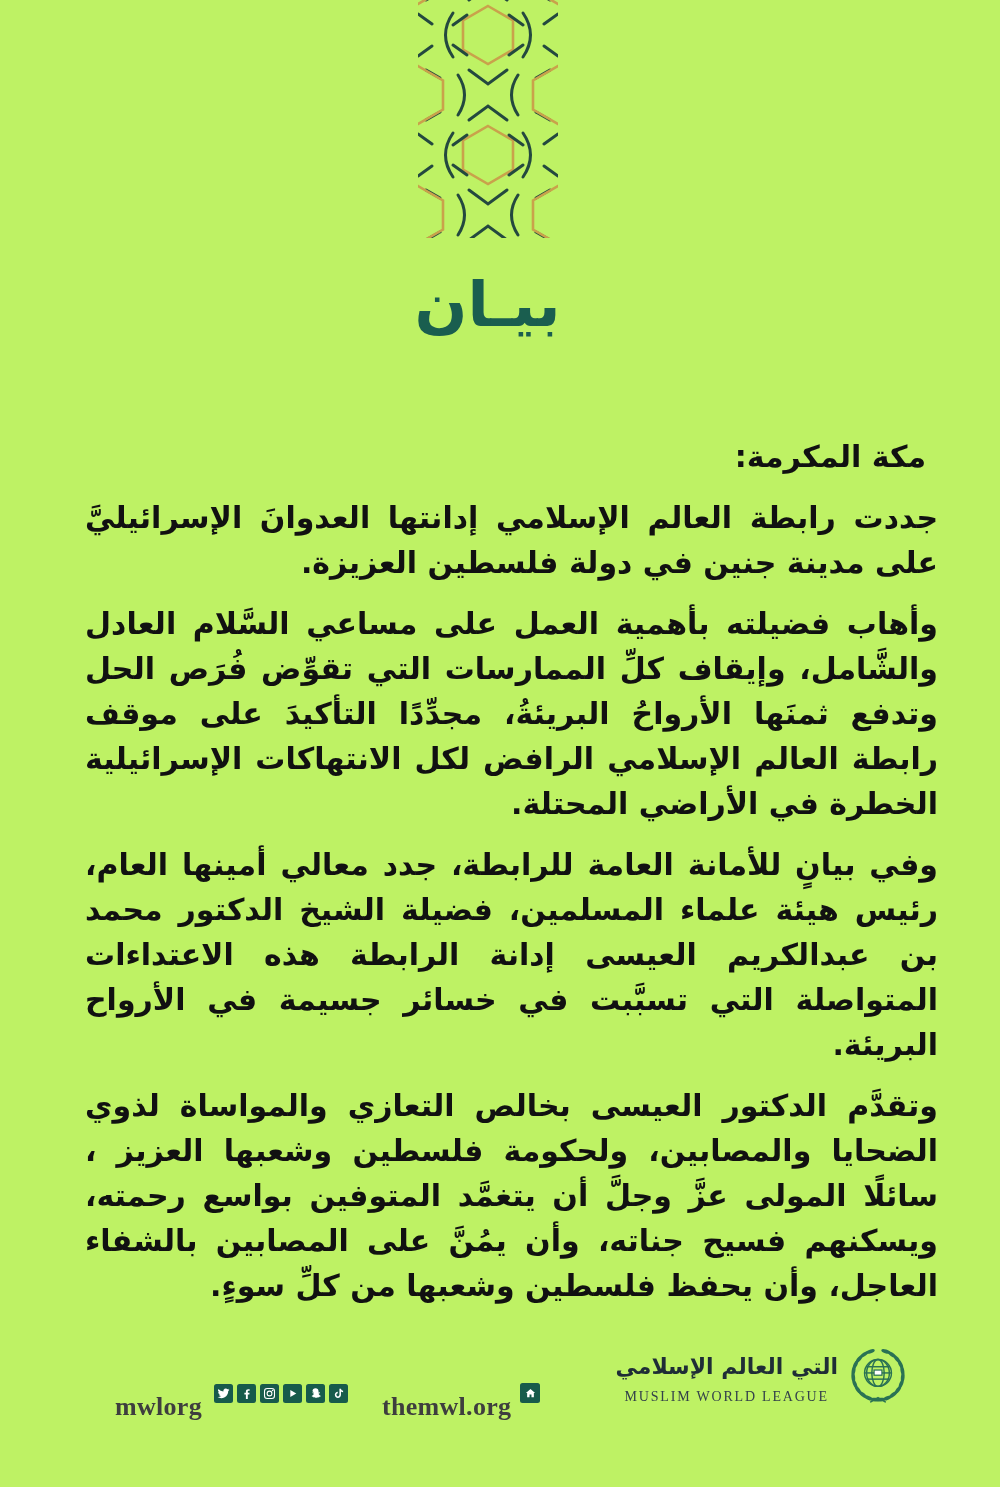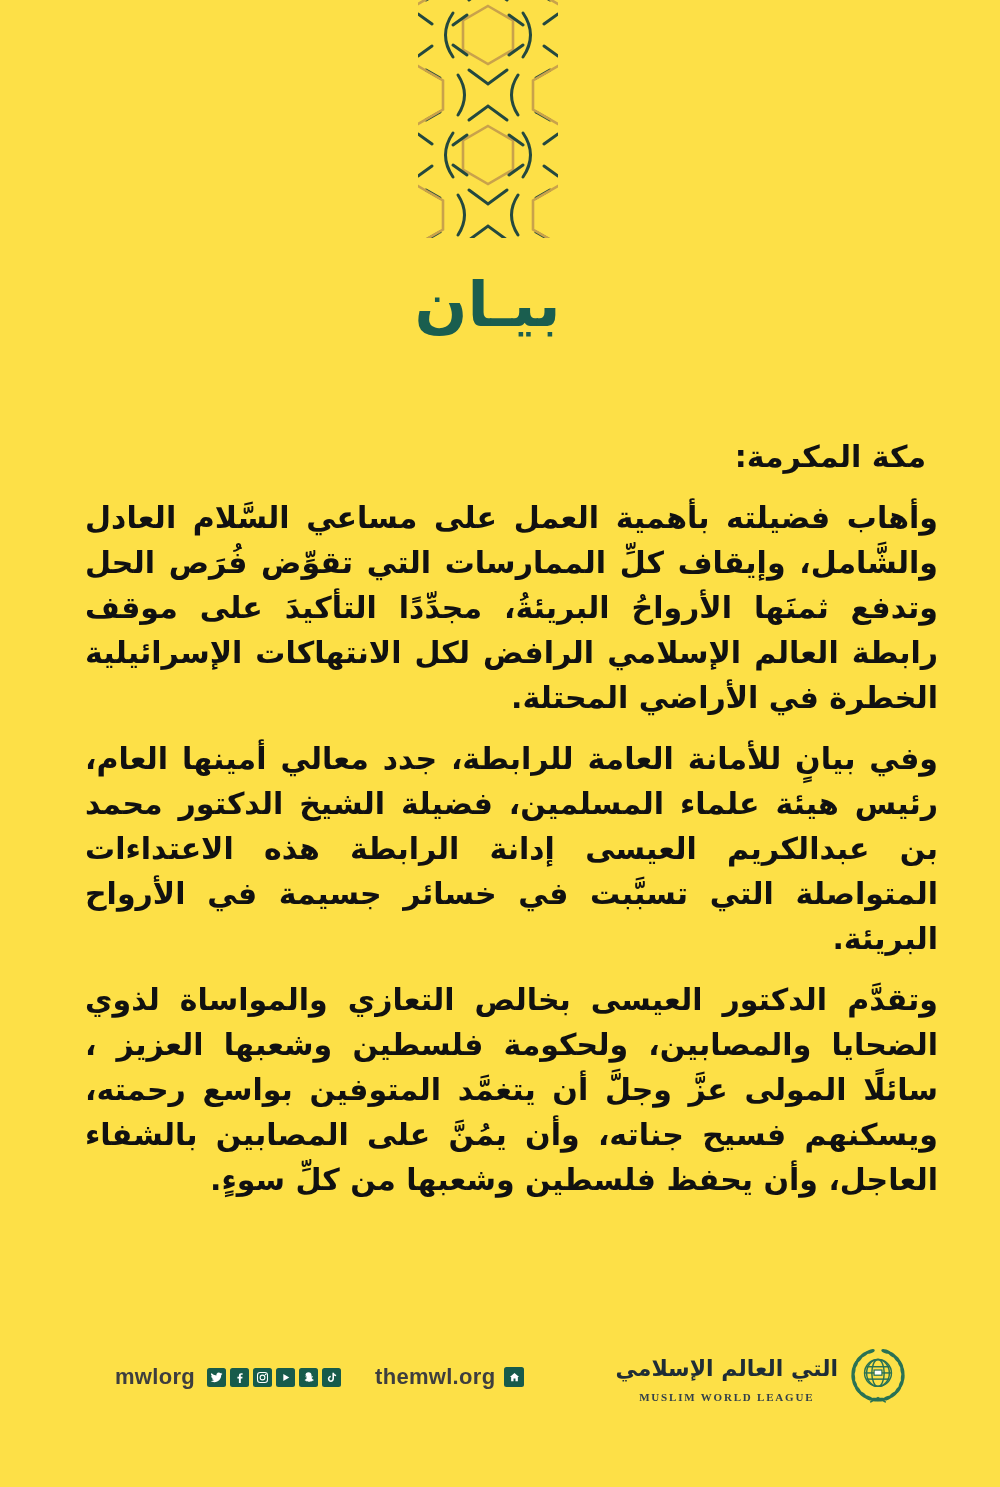--- a/index.html
+++ b/index.html
@@ -1,47 +1,47 @@
 <!DOCTYPE html>
 <html><head>
 <meta charset="utf-8">
 <style>
   html,body{margin:0;padding:0;background:#ffffff;}
   body{font-family:"DejaVu Sans",sans-serif;}
-  .page{position:relative;width:1000px;height:1487px;background:#fde047;overflow:hidden;margin:0 auto;}
+  .page{position:relative;width:1000px;height:1487px;background:#bef264;overflow:hidden;margin:0 auto;}
 
   
   .pattern{position:absolute;left:418px;top:0;}
   .pattern .g{fill:none;stroke:#C9A24B;stroke-width:2.6;}
   .pattern .t{fill:none;stroke:#24493F;stroke-width:3;stroke-linecap:round;}
 
   
   .title{position:absolute;left:0;top:268px;width:975px;text-align:center;
          font-size:62px;font-weight:bold;color:#1A5E4F;direction:rtl;}
 
   
   .content{position:absolute;right:62px;left:85px;top:422px;direction:rtl;
            text-align:justify;color:#111111;font-weight:bold;font-size:30px;line-height:45px;}
   .content .loc{margin:12px;}
   .content p{margin:0 0 0 0;}
   .content p + p{margin-top:16px;}
 
   
   .footer-left{position:absolute;left:115px;top:1364px;display:flex;align-items:center;}
-  .handle,.site{font-size:22px;font-weight:bold;color:#3e3e3e;font-family:Liberation Sans, sans-serif;letter-spacing:.3px;}
+  .handle,.site{font-size:26px;font-weight:bold;color:#3e3e3e;font-family:Liberation Serif, serif;letter-spacing:.3px;margin-top:28px;}
   .icons{display:flex;gap:4px;margin-left:12px;}
   .sq{width:19px;height:19px;border-radius:2.5px;background:#175B4B;display:flex;align-items:center;justify-content:center;}
   .sq svg{display:block;}
   .site{margin-left:34px;}
   .homebox{margin-left:9px;width:20px;height:20px;border-radius:2.5px;background:#175B4B;display:flex;align-items:center;justify-content:center;}
 
   .footer-right{position:absolute;right:92px;top:1344px;display:flex;align-items:center;gap:10px;}
   .logo-text{display:flex;flex-direction:column;align-items:center;}
   .logo-ar{font-size:22px;font-weight:bold;color:#1f2d36;direction:rtl;line-height:44px;}
-  .logo-en{font-family:"Liberation Serif",serif;font-size:11px;font-weight:bold;
+  .logo-en{font-family:"Liberation Serif",serif;font-size:14px;font-weight:normal;
            letter-spacing:1.8px;color:#33404a;white-space:nowrap;}
   .emblem{width:60px;height:62px;}
 </style>
 </head>
 <body>
 
 <div class="page">
 
   <svg class="pattern" width="140" height="238" viewBox="0 0 140 238">
     <defs>
@@ -82,20 +82,21 @@
     <use href="#hexd" transform="translate(70,155)"></use>
     <use href="#conn" transform="translate(70,215)"></use>
     <use href="#hexside" transform="translate(0,215)"></use>
     <use href="#hexside" transform="translate(140,215)"></use>
   </svg>
 
   <div class="title">بيـان</div>
 
   <div class="content" lang="ar" dir="rtl">
     <p class="loc">مكة المكرمة:</p>
+    <p>جددت رابطة العالم الإسلامي إدانتها العدوانَ الإسرائيليَّ على مدينة جنين في دولة فلسطين العزيزة.</p>
     <p>وأهاب فضيلته بأهمية العمل على مساعي السَّلام العادل والشَّامل، وإيقاف كلِّ الممارسات التي تقوِّض فُرَص الحل وتدفع ثمنَها الأرواحُ البريئةُ، مجدِّدًا التأكيدَ على موقف رابطة العالم الإسلامي الرافض لكل الانتهاكات الإسرائيلية الخطرة في الأراضي المحتلة.</p>
     <p>وفي بيانٍ للأمانة العامة للرابطة، جدد معالي أمينها العام، رئيس هيئة علماء المسلمين، فضيلة الشيخ الدكتور محمد بن عبدالكريم العيسى إدانة الرابطة هذه الاعتداءات المتواصلة التي تسبَّبت في خسائر جسيمة في الأرواح البريئة.</p>
     <p>وتقدَّم الدكتور العيسى بخالص التعازي والمواساة لذوي الضحايا والمصابين، ولحكومة فلسطين وشعبها العزيز ، سائلًا المولى عزَّ وجلَّ أن يتغمَّد المتوفين بواسع رحمته، ويسكنهم فسيح جناته، وأن يمُنَّ على المصابين بالشفاء العاجل، وأن يحفظ فلسطين وشعبها من كلِّ سوءٍ.</p>
   </div>
 
   <div class="footer-left">
     <span class="handle">mwlorg</span>
     <span class="icons">
       <span class="sq">
         <svg width="13" height="13" viewBox="0 0 24 24">

